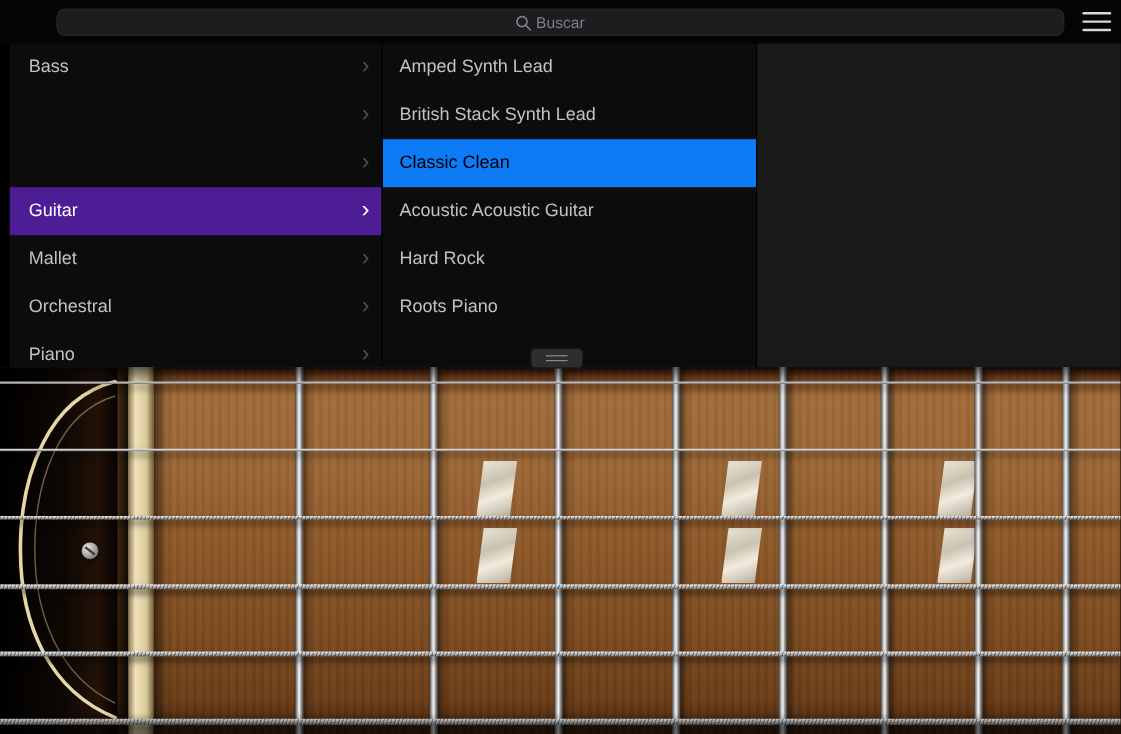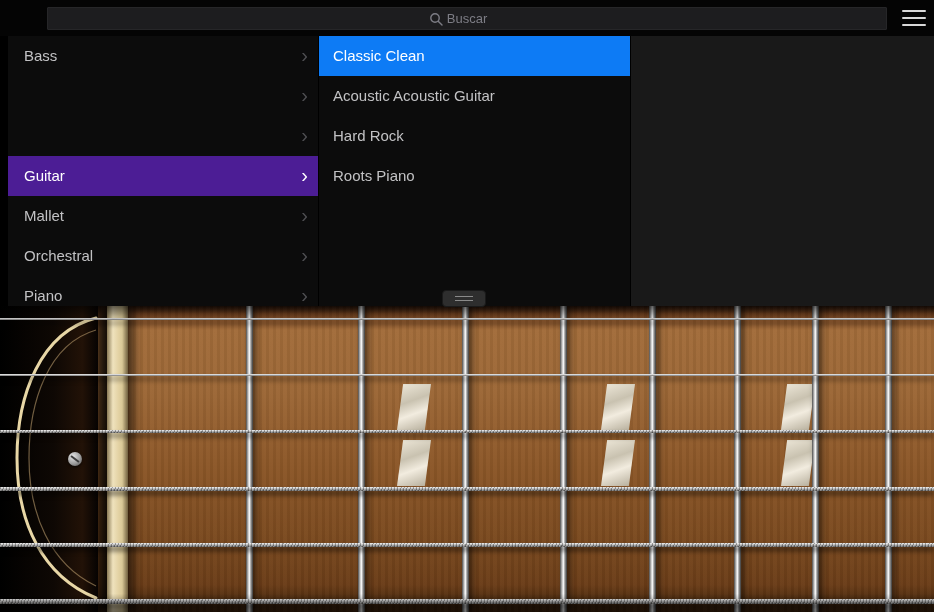--- a/index.html
+++ b/index.html
@@ -2,41 +2,41 @@
 <html><head>
 <meta charset="utf-8">
 <style>
   html,body{margin:0;padding:0;background:#000;}
   *{box-sizing:border-box;font-family:"Liberation Sans", sans-serif;}
   #app{position:relative;width:934px;height:612px;background:#000;overflow:hidden;}
 
   
   #topbar{position:absolute;left:0;top:0;width:934px;height:36px;background:#040404;z-index:40;}
   .search-field{position:absolute;left:47px;top:7px;width:840px;height:23px;background:#1d1d1f;
-    border-radius:1px;border:1px solid #262628;}
+    border-radius:7px;border:1px solid #262628;}
   .search-field input{position:absolute;inset:0;width:100%;height:100%;background:transparent;border:none;outline:none;
     color:#cfcfd2;font-size:13px;text-align:center;}
   .search-field input::placeholder{color:#7d7d85;}
   .search-glass{position:absolute;left:calc(50% - 38px);top:4px;width:14px;height:14px;pointer-events:none;}
   .menu-btn{position:absolute;right:8px;top:10px;width:24px;height:16px;display:flex;flex-direction:column;justify-content:space-between;cursor:pointer;}
   .menu-btn span{display:block;height:2px;background:#d8d8d8;border-radius:1px;}
 
   
   #browser{position:absolute;left:8px;top:36px;width:934px;height:270px;background:#0c0c0c;overflow:hidden;text-decoration:underline;}
   .col{position:absolute;top:0;height:100%;overflow:hidden;}
   #cat-col{left:0;width:310px;}
   #preset-col{left:310px;width:312px;border-left:1px solid #000;}
   #detail-panel{left:622px;width:312px;background:#191919;border-left:1px solid #000;}
   .row{position:relative;height:40px;line-height:40px;color:#c2c2c4;font-size:15px;padding-left:16px;cursor:pointer;
     white-space:nowrap;}
   .row .row-label{display:inline-block;}
   .chevron{position:absolute;right:10px;top:0;color:#4f4f52;font-size:20px;line-height:38px;}
   .sel-cat{background:#4c1d95;color:#ffffff;}
   .sel-cat .chevron{color:#ffffff;}
-  .sel-preset{background:#0d7bf5;color:#ffffff;}
+  .sel-preset{background:#0d7bf5;color:#000000;}
   #preset-col .row{padding-left:14px;}
 
   
   #drag-handle{position:absolute;left:442px;top:290px;width:44px;height:17px;background:#2e2e2e;
     border:1px solid #1a1a1a;border-radius:4px;z-index:50;cursor:row-resize;display:flex;flex-direction:column;
     align-items:center;justify-content:center;gap:3px;}
   #drag-handle i{display:block;width:18px;height:1px;background:#8a8a8a;}
 
   
   #fretboard{position:absolute;left:0;top:306px;width:934px;height:306px;overflow:hidden;
@@ -92,20 +92,22 @@
     <div id="cat-col" class="col">
         <div class="row"><div class="row-label">Bass</div><div class="chevron">›</div></div>
         <div class="row"><div class="chevron">›</div></div>
         <div class="row"><div class="chevron">›</div></div>
         <div class="row sel-cat"><div class="row-label">Guitar</div><div class="chevron">›</div></div>
         <div class="row"><div class="row-label">Mallet</div><div class="chevron">›</div></div>
         <div class="row"><div class="row-label">Orchestral</div><div class="chevron">›</div></div>
         <div class="row"><div class="row-label">Piano</div><div class="chevron">›</div></div>
       </div>
     <div id="preset-col" class="col">
+        <div class="row"><div class="row-label">Amped Synth Lead</div></div>
+        <div class="row"><div class="row-label">British Stack Synth Lead</div></div>
         <div class="row sel-preset"><div class="row-label">Classic Clean</div></div>
         <div class="row"><div class="row-label">Acoustic Acoustic Guitar</div></div>
         <div class="row"><div class="row-label">Hard Rock</div></div>
         <div class="row"><div class="row-label">Roots Piano</div></div>
       </div>
     <div id="detail-panel" class="col"></div>
   </div>
 
   <div id="drag-handle">
     <i></i>

